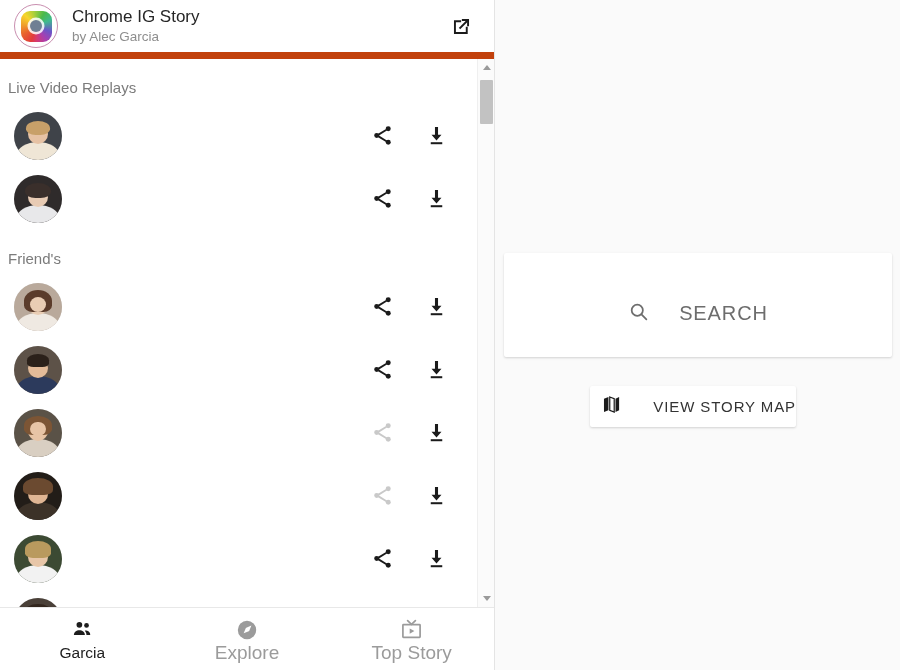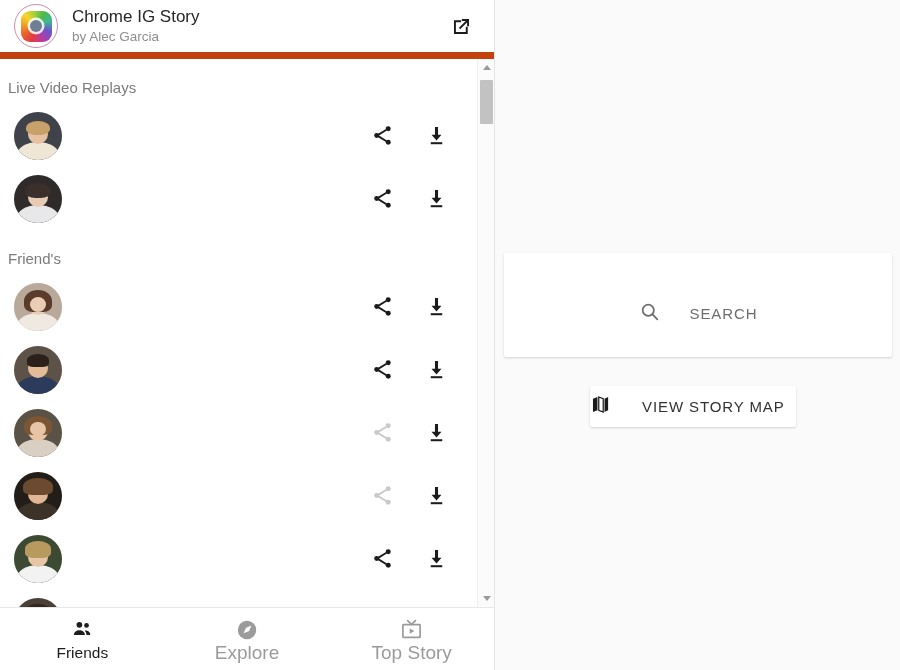--- a/index.html
+++ b/index.html
@@ -309,37 +309,37 @@
     margin-top: 16px;
     display: flex;
     align-items: center;
     justify-content: center;
     cursor: pointer;
     background: transparent;
     border: none;
     font-family: "Liberation Sans", sans-serif;
   }
   .search-btn-label {
-    font-size: 15px;
+    font-size: 20px;
     letter-spacing: 0.9px;
     color: #6d6d6d;
     margin-left: 30px;
   }
   .map-btn {
     position: absolute;
     left: 95px;
     top: 386px;
     width: 206px;
     height: 41px;
     background: #ffffff;
     border-radius: 2px;
     box-shadow: 0 1px 3px rgba(0,0,0,0.10), 0 1px 2px rgba(0,0,0,0.07);
     display: flex;
     align-items: center;
-    justify-content: flex-start;
+    justify-content: flex-end;
     cursor: pointer;
     box-sizing: border-box;
     gap: 18px;
   }
   .map-btn-label {
     font-size: 15px;
     letter-spacing: 0.9px;
     color: #333333;
     margin-left: 13px;
   }
@@ -600,21 +600,21 @@
 
       <div class="nav-item active">
         <div class="nav-icon">
           <svg width="25" height="22" viewBox="0 0 24 24" fill="currentColor">
             <circle cx="8.6" cy="6.4" r="3.1"></circle>
             <circle cx="16.4" cy="7" r="2.6"></circle>
             <path d="M2.6 17.4c0-3.1 2.7-5.1 6-5.1s6 2 6 5.1z"></path>
             <path d="M15 12.6c2.9 0 5.4 1.7 5.4 4.3v.5H16.3c0-1.9-.6-3.5-1.8-4.7z"></path>
           </svg>
         </div>
-        <div class="nav-label">Friends</div>
+        <div class="nav-label">Garcia</div>
       </div>
 
       <div class="nav-item">
         <div class="nav-icon">
           <svg width="24" height="24" viewBox="0 0 24 24">
             <circle cx="12" cy="12" r="9.2" fill="currentColor"></circle>
             <path d="M16.4 7.6l-2.1 5.1a1 1 0 0 1-.55.55l-5.1 2.1 2.1-5.1a1 1 0 0 1 .55-.55z" fill="#ffffff"></path>
           </svg>
         </div>
         <div class="nav-label">Explore</div>

